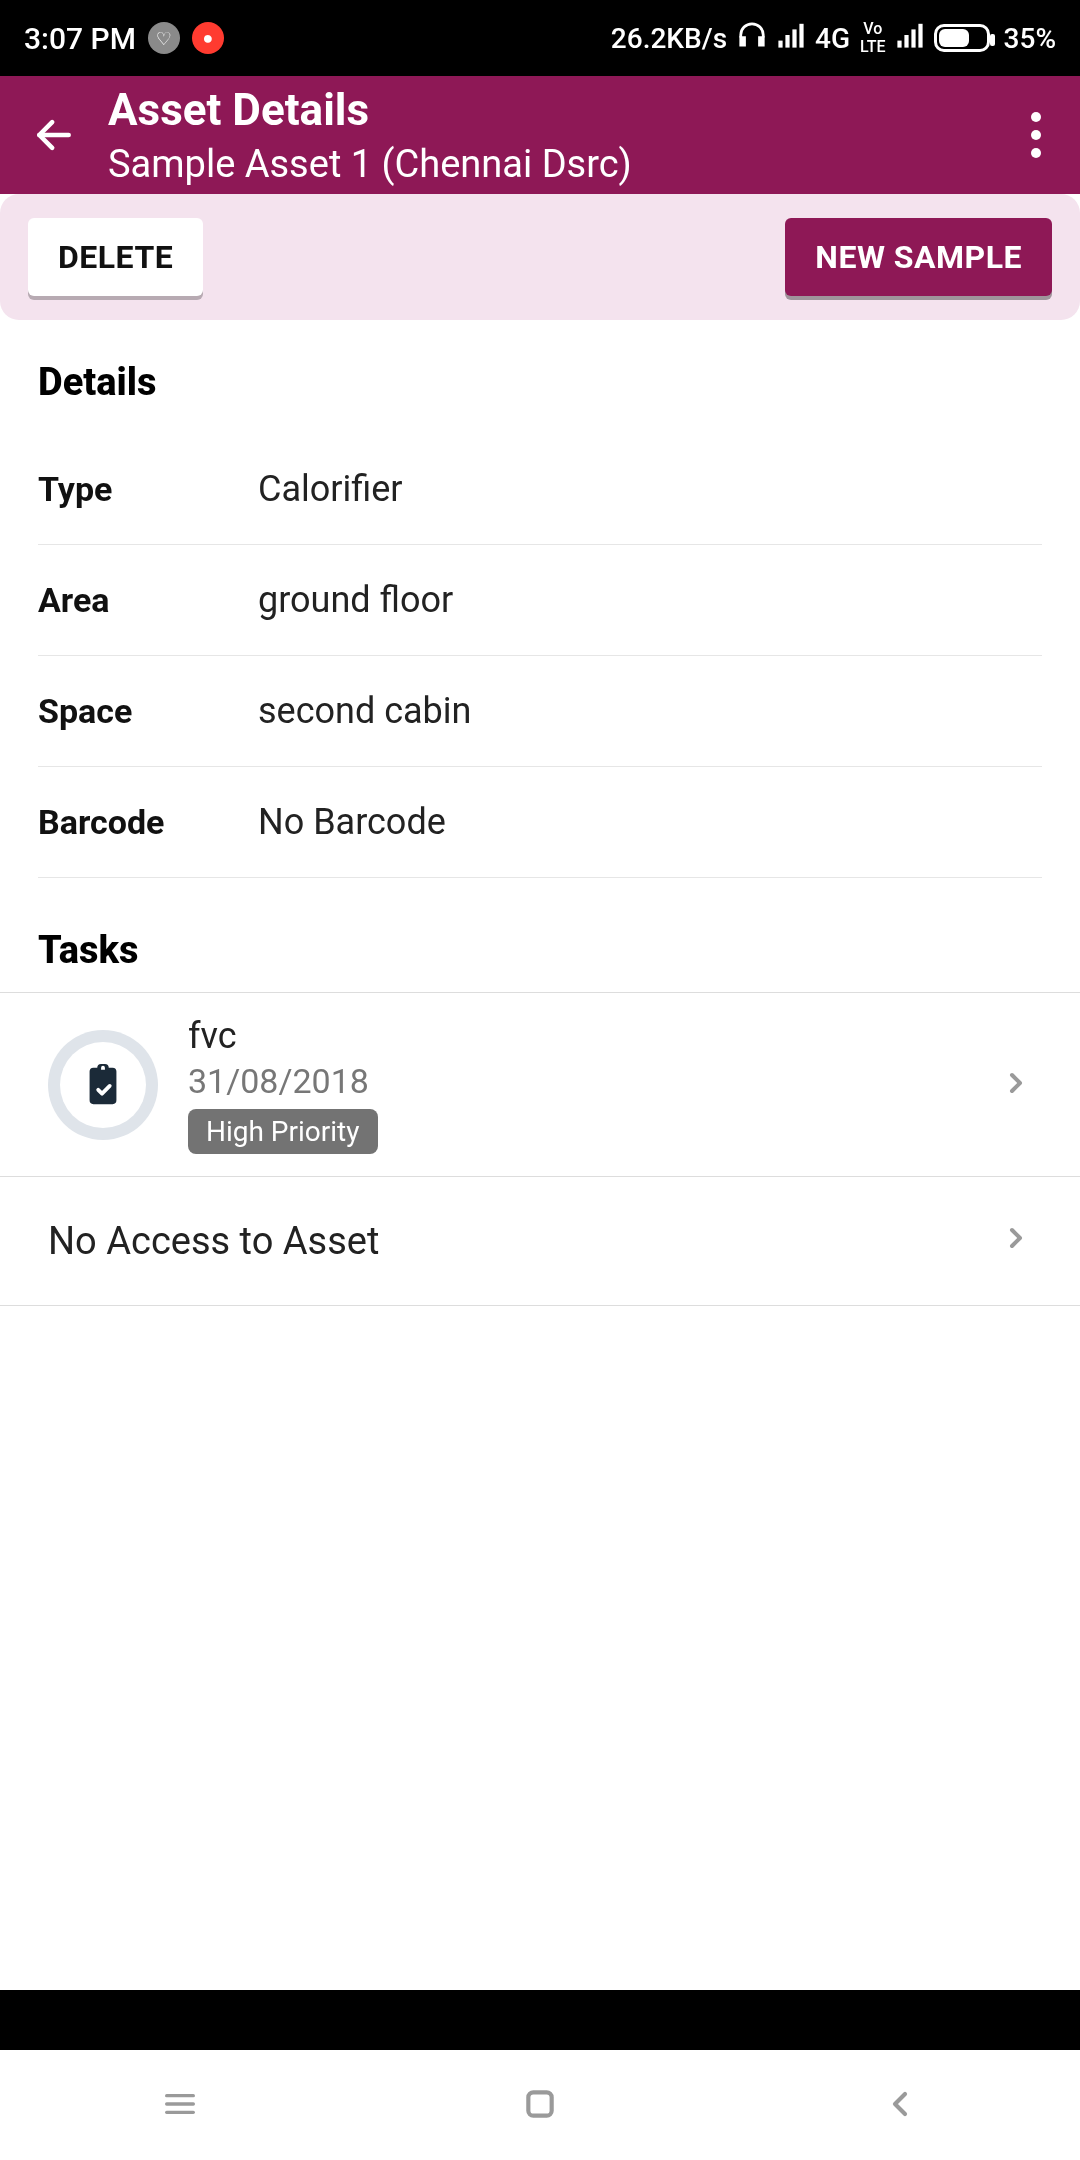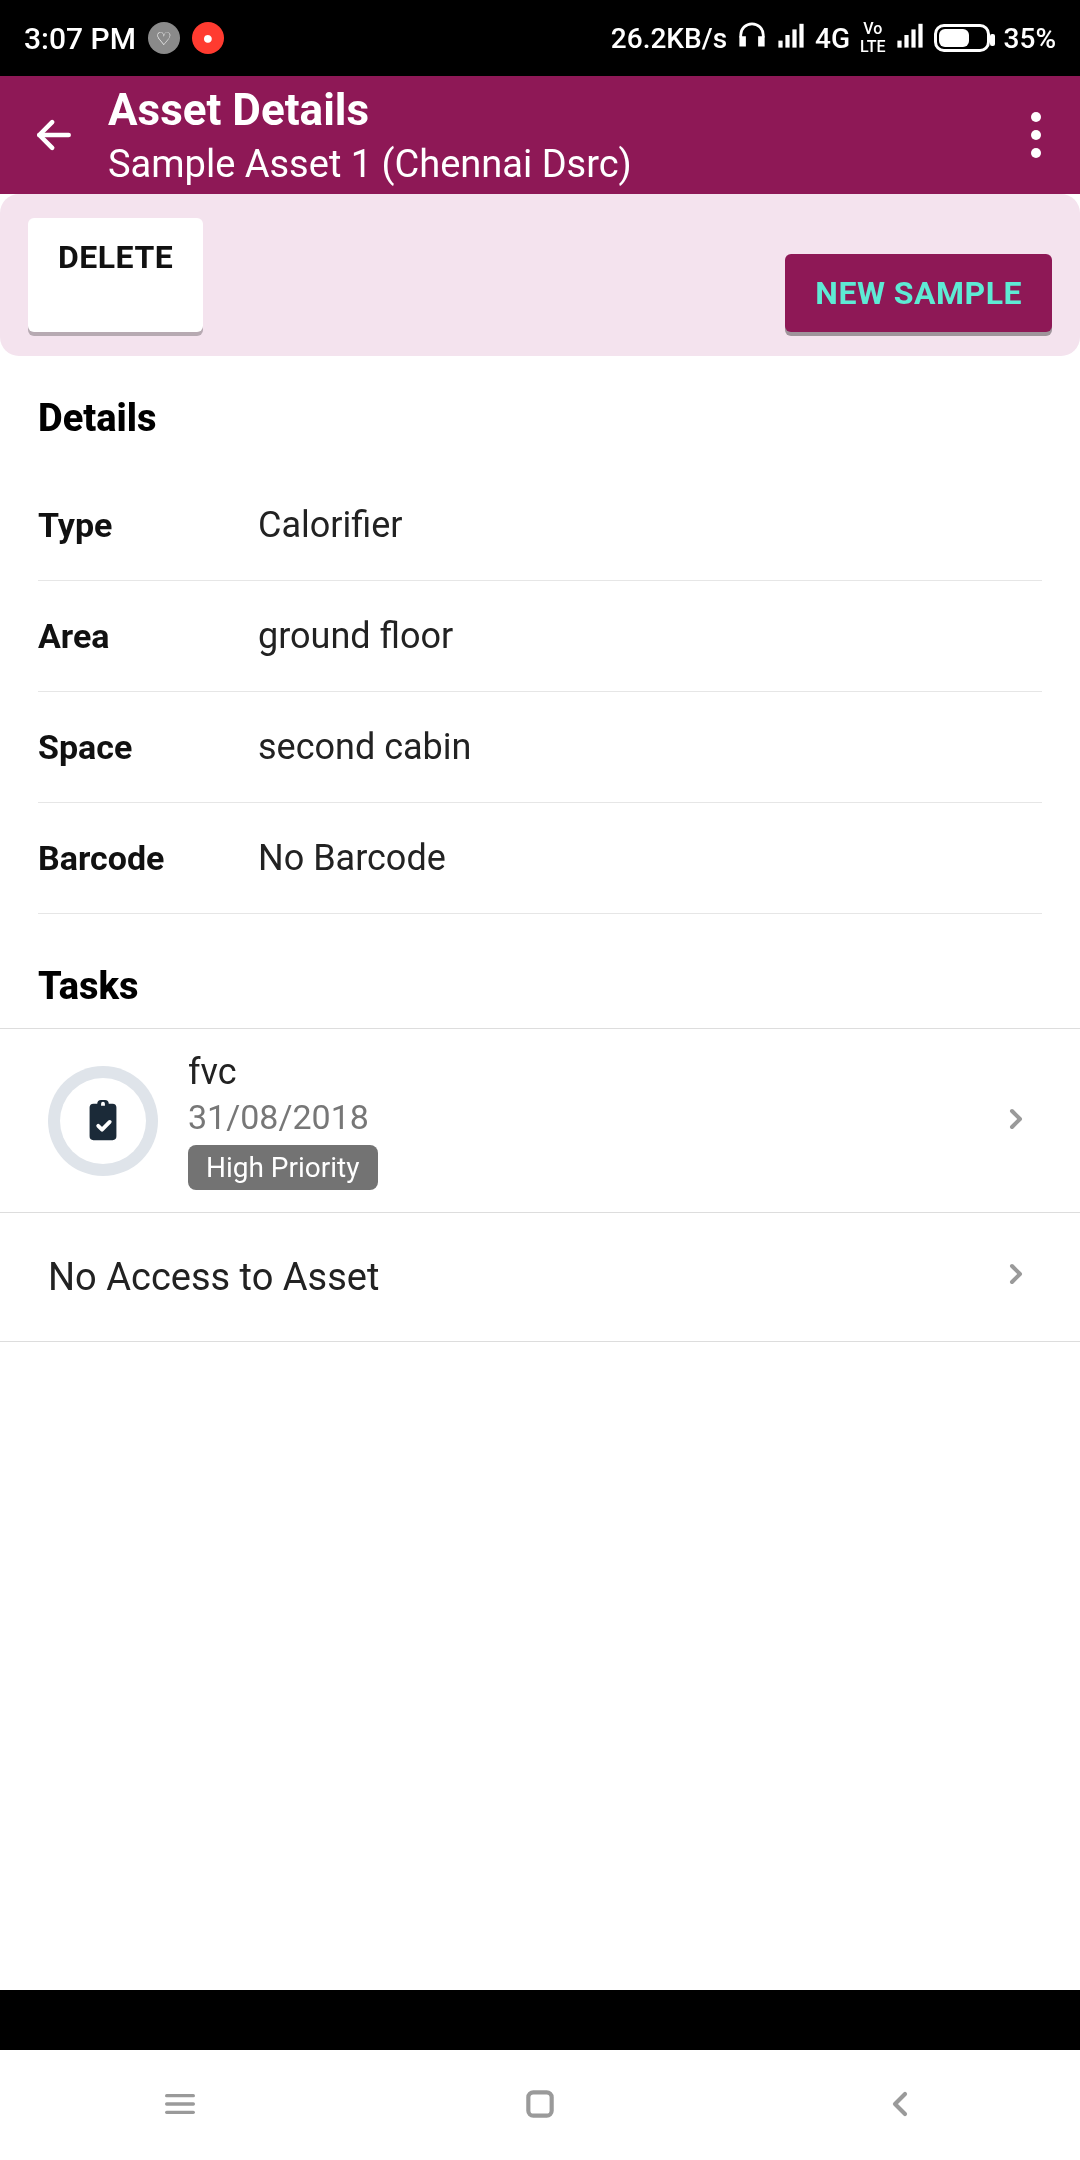--- a/index.html
+++ b/index.html
@@ -49,23 +49,22 @@
     border-radius: 6px;
     letter-spacing: 0.5px;
   }
   .btn-delete {
     background: #fff;
     color: #111;
     box-shadow: 0 4px 0 rgba(0,0,0,0.25);
   }
   .btn-new {
     background: #8e1856;
-    color: #5eead4;
+    color: #ffffff;
     box-shadow: 0 4px 0 rgba(0,0,0,0.35);
-    margin-top: 36px;
   }
   .content { padding: 40px 38px 12px 38px; }
   .section-title { font-size: 38px; font-weight: 800; margin-bottom: 30px; }
   .detail-row { display:flex; align-items:center; padding: 34px 0; border-bottom: 1px solid #e6e6e6; }
   .detail-label { width: 220px; font-size: 34px; font-weight: 700; color:#111; }
   .detail-value { font-size: 36px; font-weight: 400; color:#222; }
   .tasks-title { font-size: 38px; font-weight: 800; margin-top: 50px; margin-bottom: 20px; padding: 0 0; }
   .task-list { margin: 0 -38px; border-top:1px solid #ddd; }
   .task-item {
     display:flex; align-items:center;

